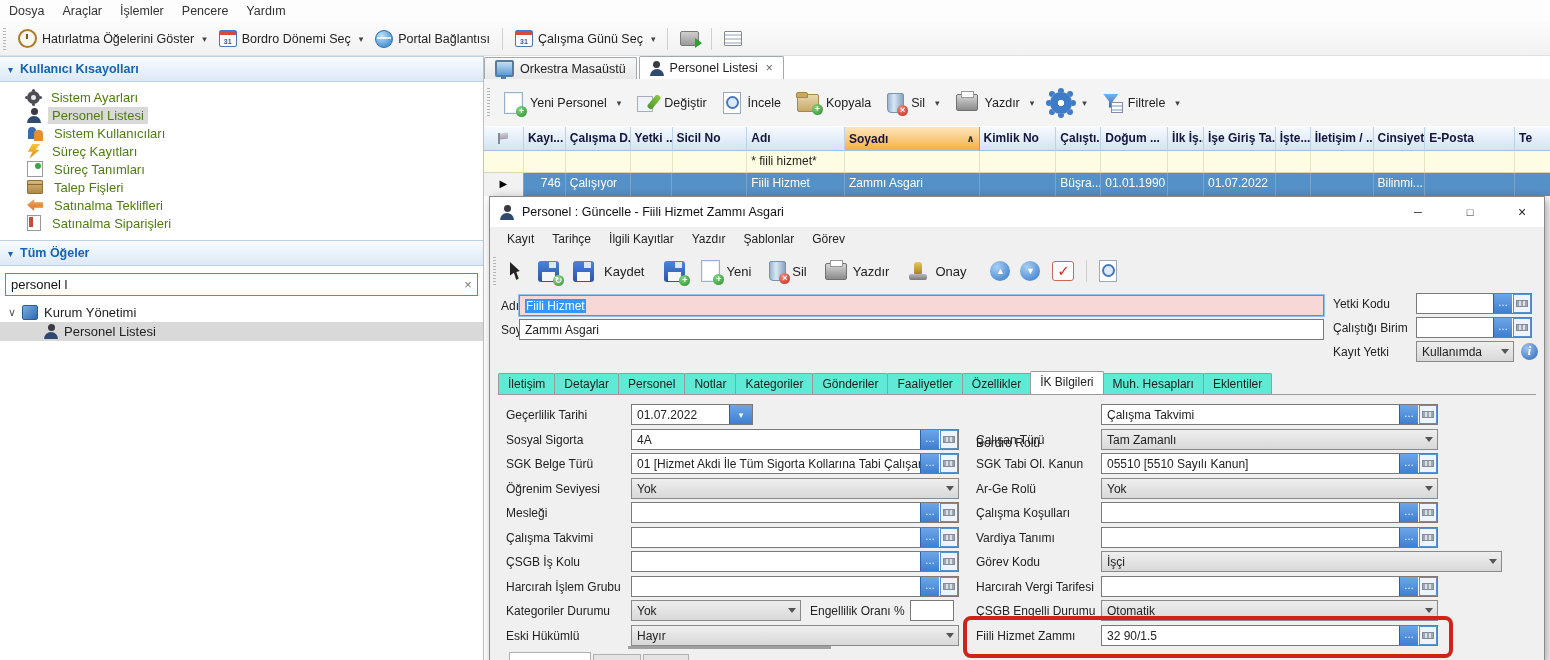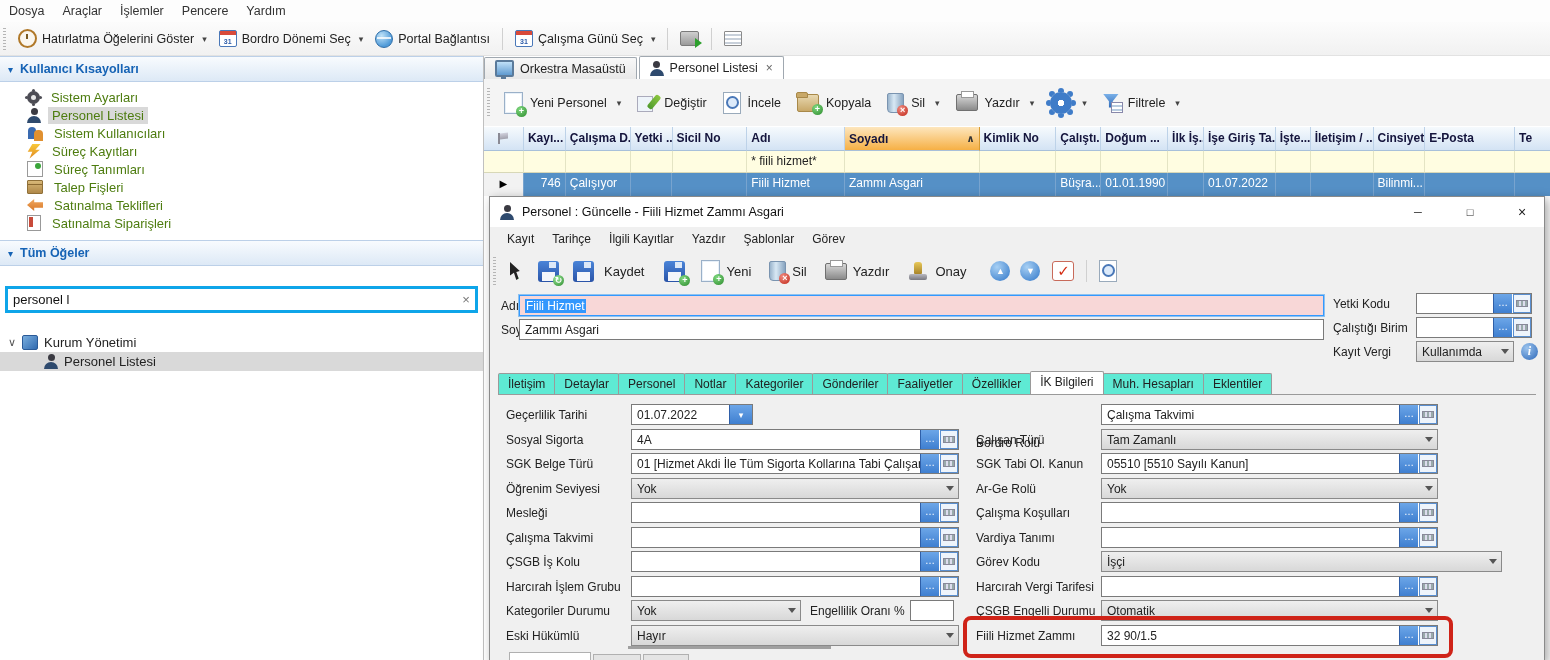--- a/index.html
+++ b/index.html
@@ -80,21 +80,21 @@
   .i-info{width:17px;height:17px;border-radius:50%;background:radial-gradient(circle at 35% 30%,#9cc4ee,#2a66b8);color:#fff;text-align:center;font-family:"Liberation Serif",serif;font-style:italic;font-weight:bold;font-size:12px;line-height:16px;}
 
   
   .sidebar{left:0;top:56px;width:483px;height:604px;background:#fff;border-right:1px solid #c0c0c0;}
   .shead{position:relative;height:24px;background:linear-gradient(#f8fbfe,#dde9f6);border-top:1px solid #bcd0e8;border-bottom:1px solid #bcd0e8;display:flex;align-items:center;padding-left:8px;color:#1663b5;font-weight:bold;font-size:12.5px;}
   .shead .tri{color:#1663b5;font-size:10px;margin-right:7px;}
   .sitem{display:flex;align-items:center;height:18px;padding-left:27px;font-size:13px;color:#4d7c0f;gap:7px;}
   .sitem.selected .lbl{background:#d9d9d9;}
   .sitem .lbl{padding:1px 4px;}
   .sitem.selected{background:transparent;}
-  .searchbox{margin:20px 5px;height:21px;border:3px solid #0ea5e9;background:#fff;display:flex;align-items:center;}
+  .searchbox{margin:7px 5px;height:21px;border:1px solid #0ea5e9;background:#fff;display:flex;align-items:center;}
   .searchbox input{flex:1;border:0;outline:0;font:13px "Liberation Sans",sans-serif;padding:0 5px;background:transparent;color:#111;}
   .searchbox .clr{width:18px;text-align:center;color:#777;font-size:13px;}
   .treerow{display:flex;align-items:center;height:19px;font-size:13px;gap:6px;}
   .tree-sel{background:#d9d9d9;}
 
   
   .wtabs{left:484px;top:57px;width:1066px;height:22px;display:flex;align-items:flex-end;gap:2px;}
   .wtab{display:flex;align-items:center;gap:6px;height:21px;padding:0 10px;border:1px solid #a0a8b0;border-bottom:0;background:linear-gradient(#f8f8f8,#e8e8e8);font-size:12.5px;border-radius:2px 2px 0 0;}
   .wtab.active{background:#fff;height:22px;font-weight:normal;}
   .wtab .x{color:#666;font-size:12px;margin-left:2px;}
@@ -432,21 +432,21 @@
       <div class="txt"></div>
       <div class="btn-ell">…</div>
       <div class="btn-kbd"></div>
     </div>
     <div class="ab flabel" style="left:843px;top:124px;">Çalıştığı Birim</div>
     <div class="ab field" style="left:926px;top:120px;width:116px;">
       <div class="txt"></div>
       <div class="btn-ell">…</div>
       <div class="btn-kbd"></div>
     </div>
-    <div class="ab flabel" style="left:843px;top:148px;">Kayıt Vergi</div>
+    <div class="ab flabel" style="left:843px;top:148px;">Kayıt Yetki</div>
     <div class="ab selbox" style="left:926px;top:144px;width:98px;">
       <div class="txt">Kullanımda</div>
         <div class="car"></div>
     </div>
     <div class="ab ic i-info" style="left:1031px;top:146px;">i</div>
 
     
     <div class="dtabs">
       <div class="dtab">İletişim</div>
       <div class="dtab">Detaylar</div>

